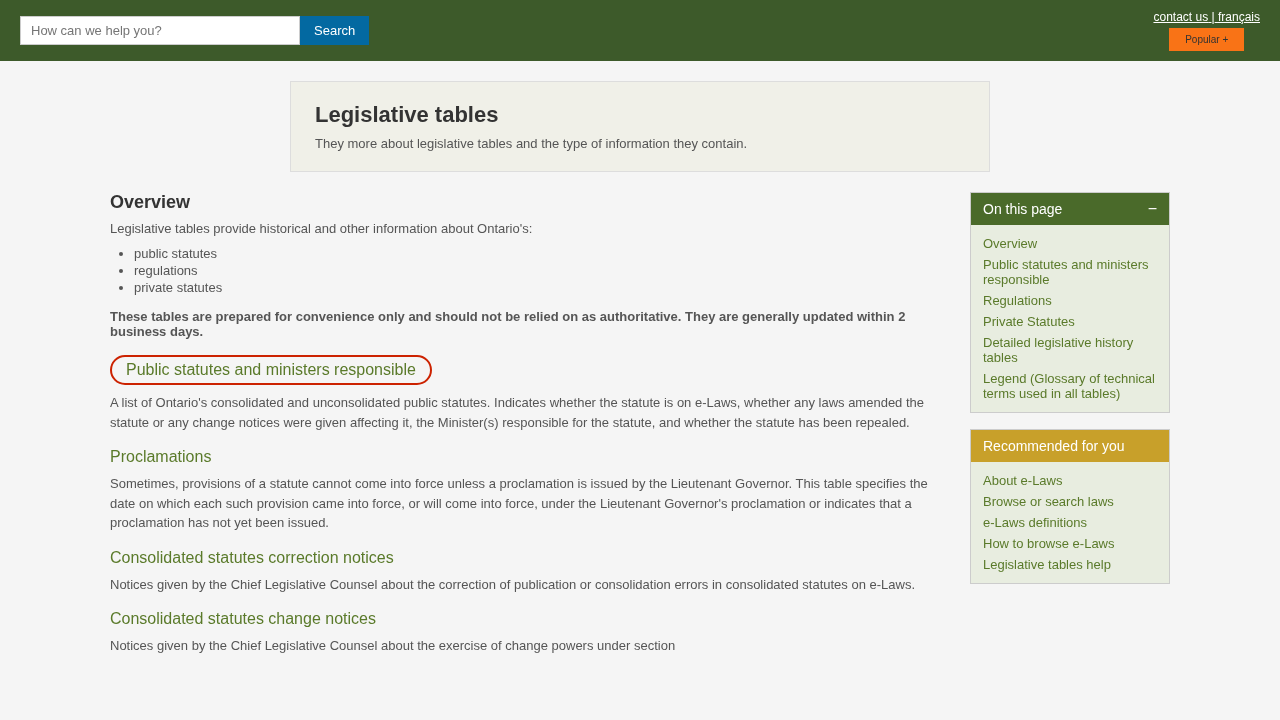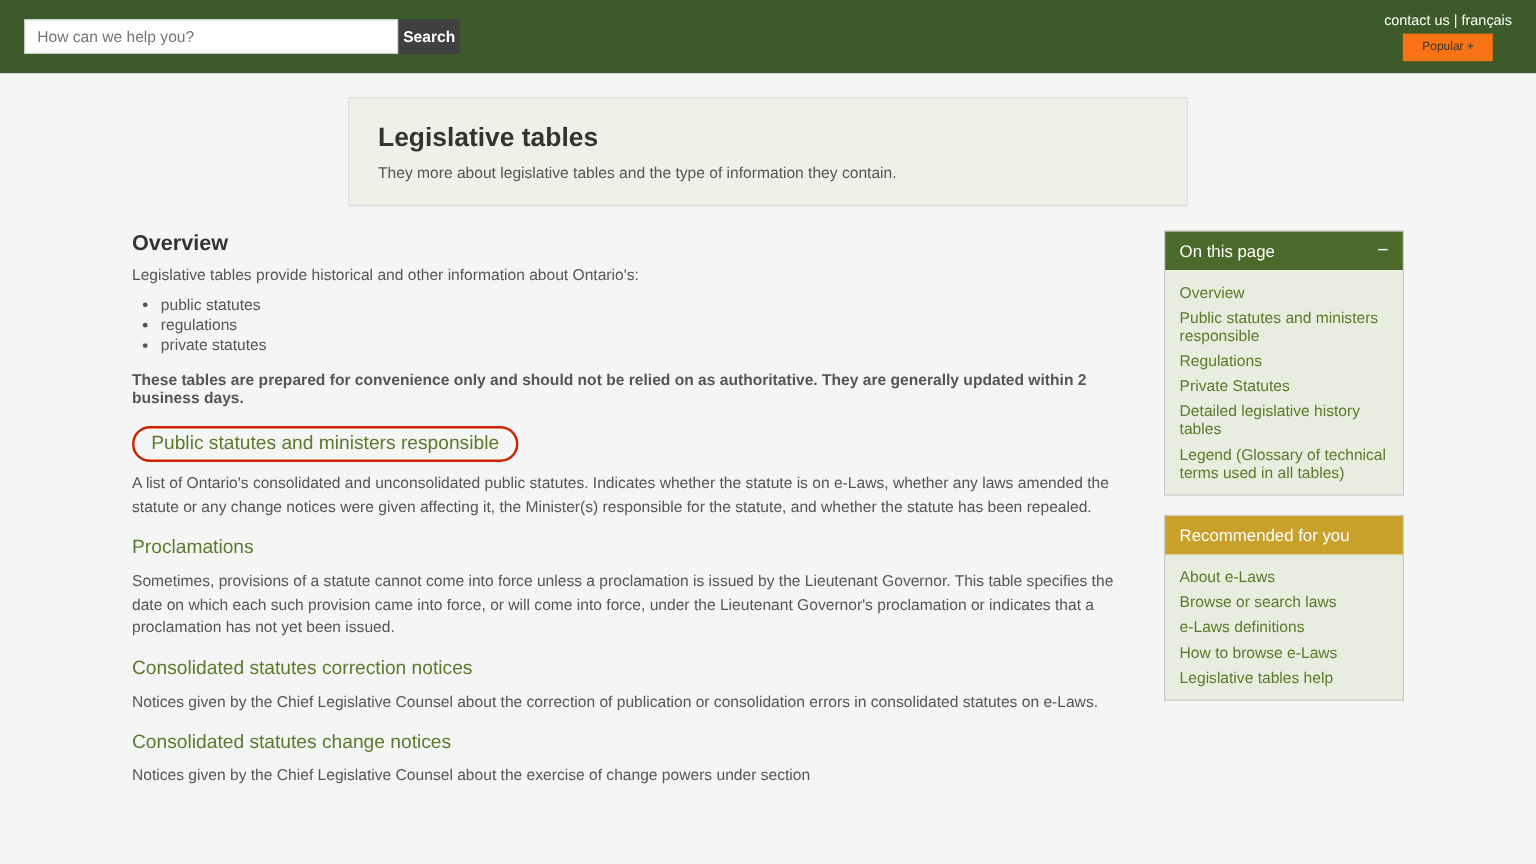--- a/index.html
+++ b/index.html
@@ -28,46 +28,46 @@
       font-size: 22px;
       font-weight: bold;
       font-style: italic;
     }
     #search-area {
       display: flex;
       align-items: center;
       gap: 0;
     }
     #search-input {
-      width: 312px;
+      width: 280px;
       padding: 6px 10px;
       border: 1px solid #ccc;
       font-size: 13px;
       color: #666;
       outline: none;
     }
     #search-button {
-      background-color: #404040;
+      background-color: #0369a1;
       color: white;
       border: none;
-      padding: 7px 4px;
-      cursor: pointer;
-      font-size: 13px;
-      font-weight: bold;
+      padding: 7px 14px;
+      cursor: pointer;
+      font-size: 13px;
     }
     #header-links {
       display: flex;
       align-items: center;
       flex-direction: column;
       gap: 4px;
     }
     #contact-lang {
       color: white;
       font-size: 12px;
       text-align: right;
+      text-decoration: underline;
     }
     #contact-lang a { color: white; text-decoration: none; }
     #popular-button {
       background-color: #f97316;
       border: none;
       padding: 6px 16px;
       font-size: 10px;
       cursor: pointer;
       color: #333;
     }

